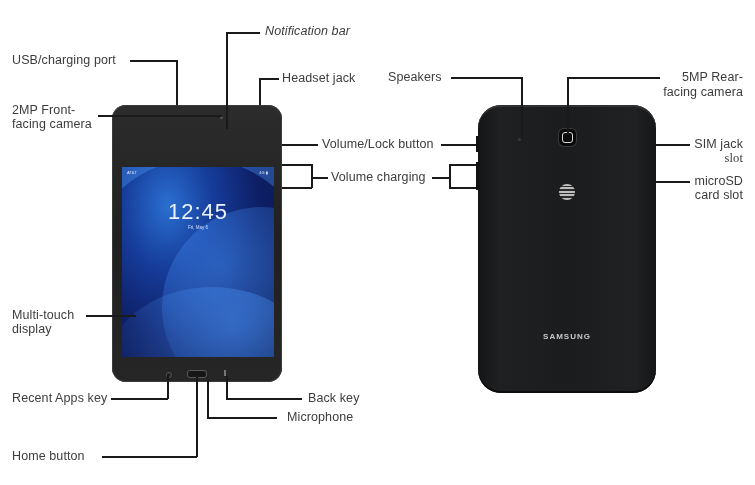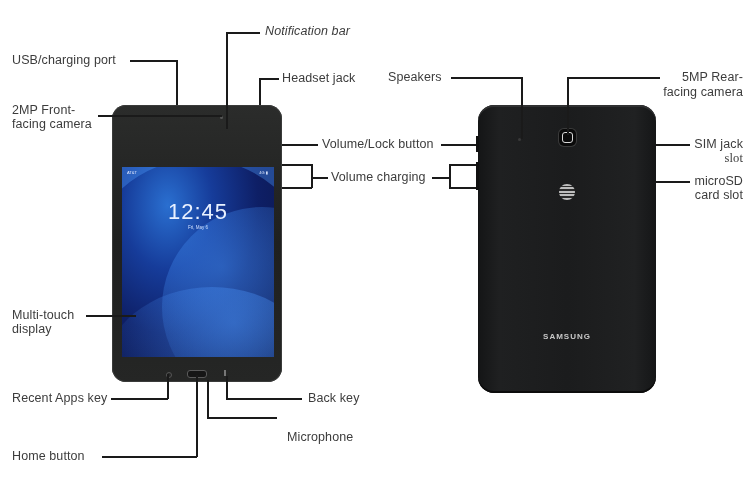--- a/index.html
+++ b/index.html
@@ -31,21 +31,21 @@
   .phone-app { position:absolute; left:7px; top:221px; width:10px; height:10px; border-radius:2px; background:#3bbf4a; }
   .phone-app::after { content:""; position:absolute; left:3px; top:3px; width:4px; height:4px; border-radius:1px; background:#e8ffe8; }
   .apps-btn { position:absolute; right:7px; top:224px; width:9px; height:5px; border-radius:1px; background:#111; }
   .apps-btn::after { content:""; position:absolute; left:2px; top:2px; width:5px; height:1px; background:#ccc; }
   .front-cam { position:absolute; left:108px; top:11px; width:3px; height:3px; border-radius:50%; background:#555; }
   .home-btn { position:absolute; left:75px; top:265px; width:18px; height:6px; border-radius:3px; border:1px solid #5a5a5a; background:#161616; }
   .recent-key { position:absolute; left:54px; top:267px; width:4px; height:4px; border-radius:50%; border:1px solid #555; }
   .back-key { position:absolute; left:112px; top:265px; width:2px; height:6px; background:#777; }
 
   
-  .back { position:absolute; left:478px; top:105px; width:178px; height:288px; border-radius:16px;
+  .back { position:absolute; left:478px; top:105px; width:178px; height:288px; border-radius:23px;
           background:linear-gradient(90deg,#141516 0%,#1f2021 12%,#1b1c1d 50%,#202122 88%,#151617 100%);
           box-shadow: inset 0 2px 0 #303132, inset 0 -2px 0 #0c0c0c; }
   .rear-cam { position:absolute; left:81px; top:24px; width:17px; height:17px; border-radius:5px; background:#0a0a0a;
               box-shadow: 0 0 0 1px #3a3a3a; }
   .rear-cam::after { content:""; position:absolute; left:3px; top:3px; width:9px; height:9px; border-radius:3px; border:1.5px solid #d8d8d8; }
   .speaker { position:absolute; left:40px; top:33px; width:3px; height:3px; border-radius:50%; background:#3a3a3a; }
   .att { position:absolute; left:81px; top:79px; width:16px; height:16px; border-radius:50%;
          background:repeating-linear-gradient(180deg,#bdbdbd 0 2px,#2a2a2a 2px 3.5px); }
   .samsung { position:absolute; left:0; width:178px; top:227px; text-align:center; color:#c8c8c8;
              font-size:8px; font-weight:bold; letter-spacing:1px; }
@@ -111,21 +111,21 @@
 <div class="ln v" style="left:167px;top:374px;height:25px;"></div>
 
 <div class="lbl" style="left:12px;top:449px;">Home button</div>
 <div class="ln h" style="left:102px;top:456px;width:95px;"></div>
 <div class="ln v" style="left:196px;top:375px;height:82px;"></div>
 
 <div class="lbl" style="left:308px;top:391px;">Back key</div>
 <div class="ln h" style="left:226px;top:398px;width:76px;"></div>
 <div class="ln v" style="left:226px;top:376px;height:23px;"></div>
 
-<div class="lbl" style="left:287px;top:410px;margin-top:20px;">Microphone</div>
+<div class="lbl" style="left:287px;top:410px;">Microphone</div>
 <div class="ln h" style="left:207px;top:417px;width:70px;"></div>
 <div class="ln v" style="left:207px;top:380px;height:38px;"></div>
 
 <div class="back">
   <div class="speaker"></div>
   <div class="rear-cam"></div>
   <div class="att"></div>
   <div class="samsung">SAMSUNG</div>
 </div>
 <div class="side-btn" style="left:476px;top:136px;width:3px;height:16px;"></div>

